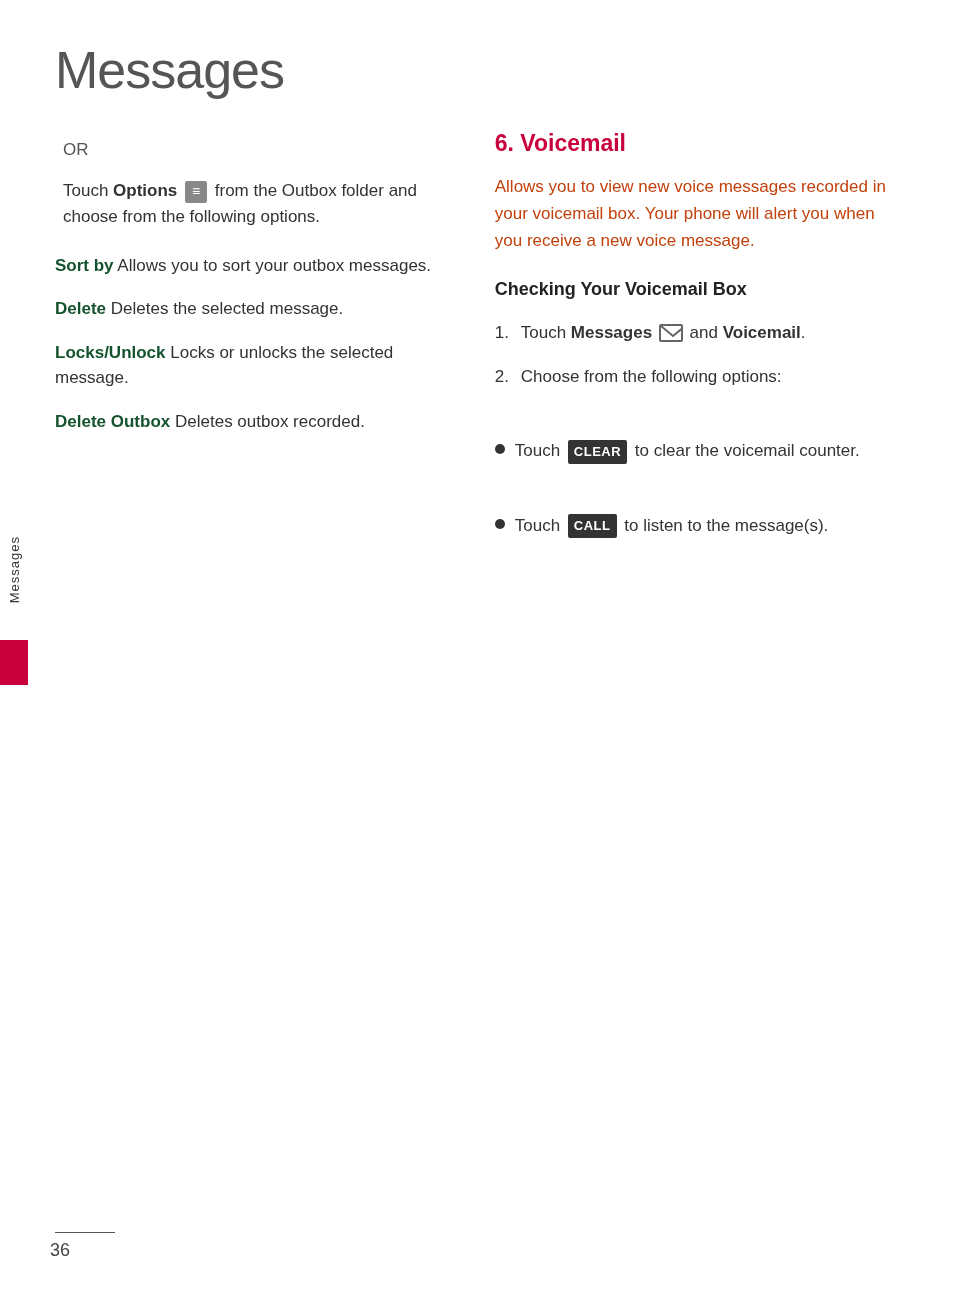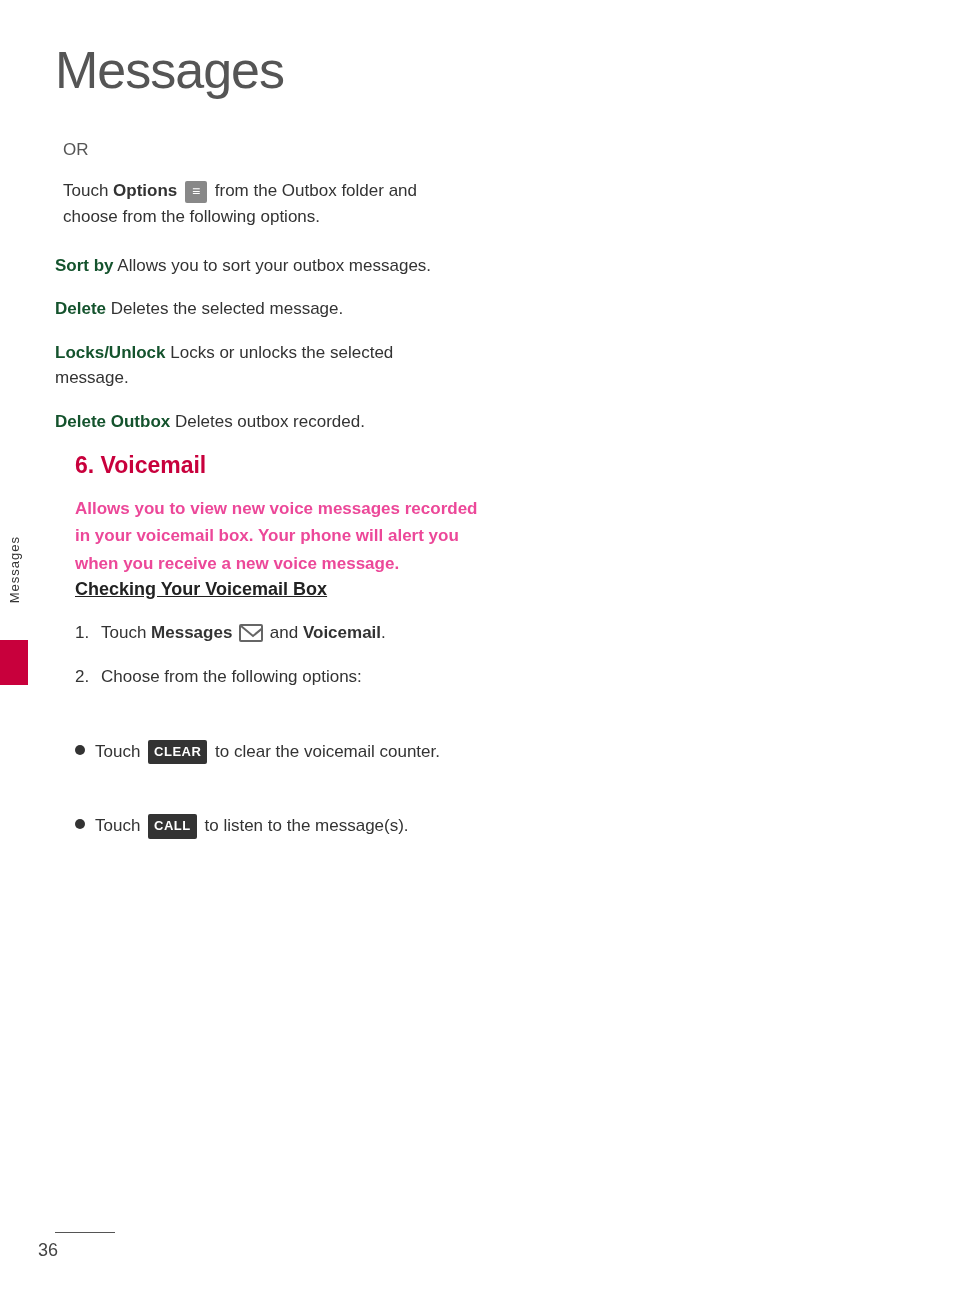--- a/index.html
+++ b/index.html
@@ -61,21 +61,20 @@
       font-weight: 300;
       color: #555;
       margin-bottom: 30px;
       letter-spacing: -1px;
     }
 
     
     .two-col {
       display: flex;
       gap: 0;
-      flex-direction: column;
     }
 
     .left-col {
       width: 430px;
       padding-right: 30px;
       padding-top: 10px;
     }
 
     .right-col {
       width: 440px;
@@ -144,32 +143,31 @@
     
     .section-title {
       font-size: 23px;
       font-weight: bold;
       color: #c8003c;
       margin-bottom: 16px;
     }
 
     .section-intro {
       font-size: 17px;
-      color: #ec4899;
+      color: #c2410c;
       line-height: 1.6;
-      font-weight: bold;
+      margin-bottom: 22px;
     }
 
     .subsection-title {
       font-size: 18px;
       font-weight: bold;
       color: #222;
       margin-bottom: 18px;
       line-height: 1.4;
-      text-decoration: underline;
     }
 
     
     .step {
       font-size: 17px;
       color: #333;
       line-height: 1.55;
       margin-bottom: 18px;
       display: flex;
       gap: 6px;
@@ -218,21 +216,21 @@
       border-radius: 2px;
       vertical-align: middle;
       margin: 0 3px;
       letter-spacing: 0.5px;
     }
 
     
     .page-number {
       position: absolute;
       bottom: 30px;
-      left: 38px;
+      left: 50px;
       font-size: 18px;
       color: #444;
     }
 
     .page-number-line {
       position: absolute;
       bottom: 58px;
       left: 55px;
       width: 60px;
       height: 1px;

